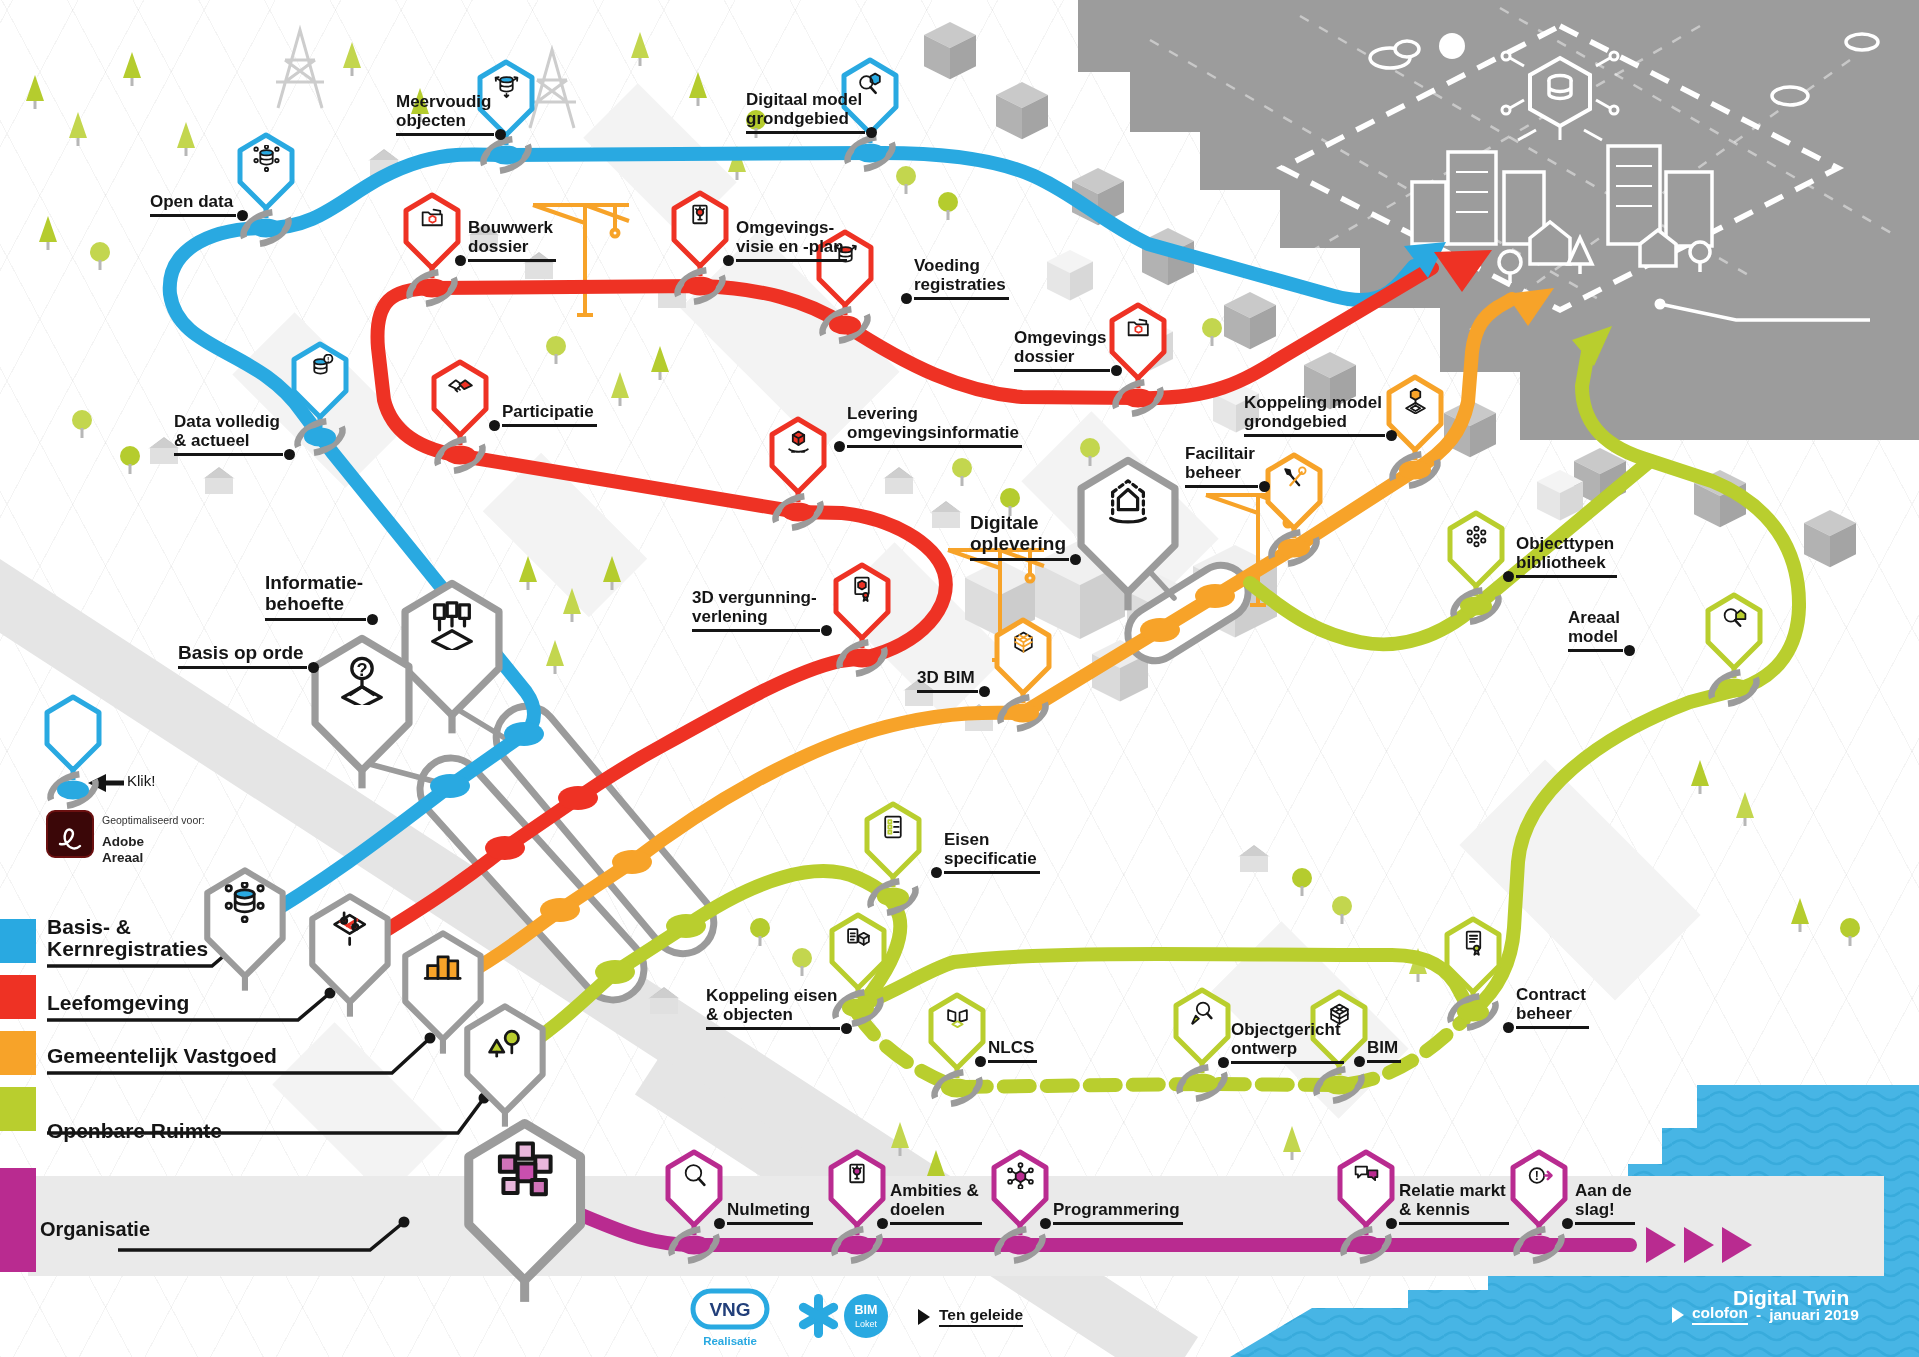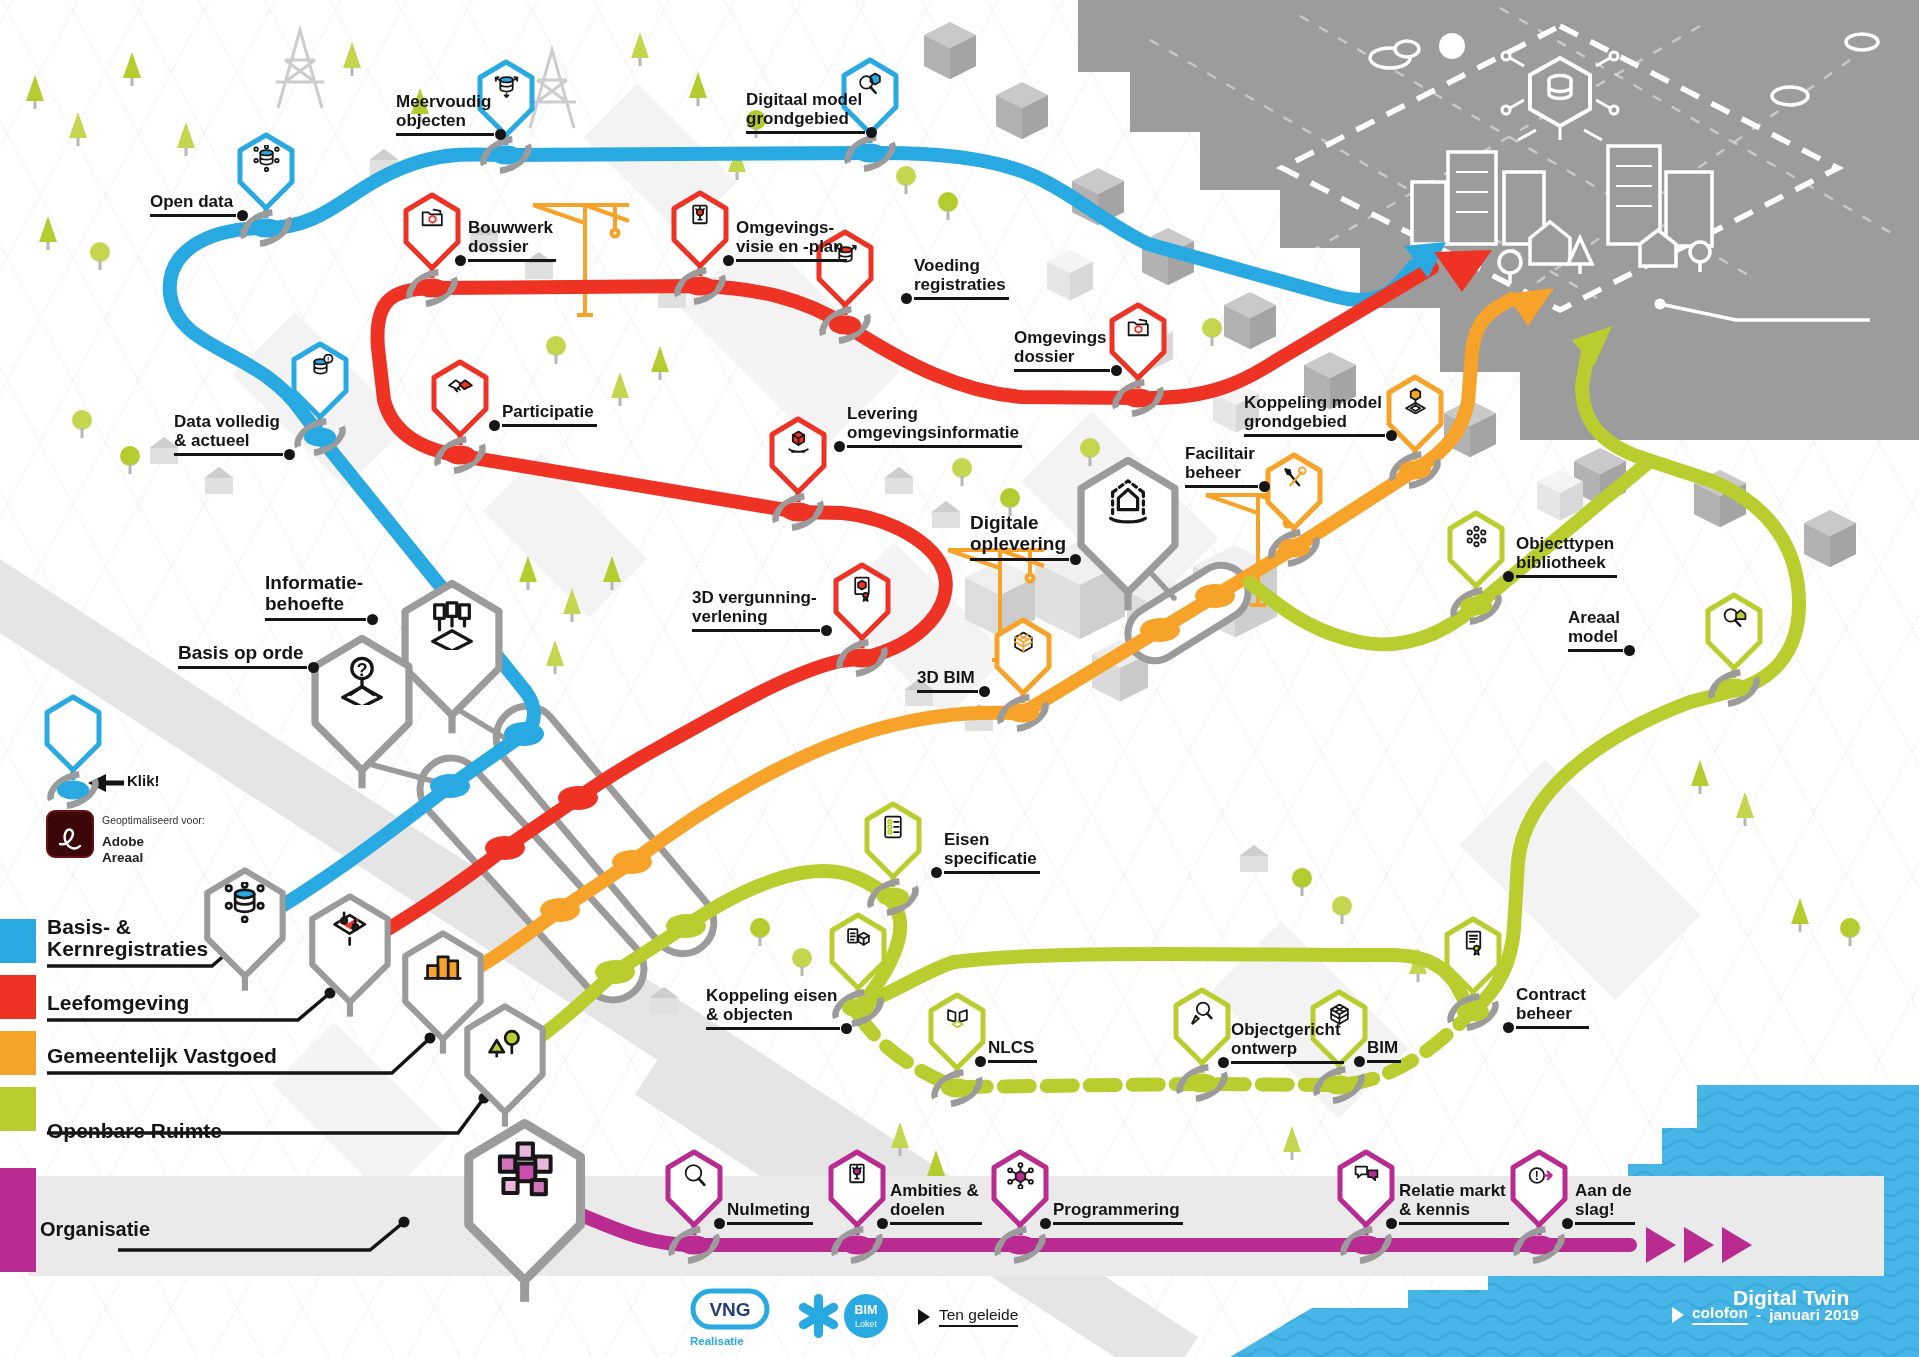--- a/index.html
+++ b/index.html
@@ -33,36 +33,36 @@
   .lbl.big{font-size:19px}
   .lbl.wh{color:#fff;border-color:#fff;font-size:21px}
   
   .sq{position:absolute;left:0;width:36px;height:44px;z-index:20}
   .msq{position:absolute;left:0;top:1168px;width:36px;height:104px;z-index:20}
   .leg{position:absolute;z-index:50;font-weight:700;font-size:21px;line-height:1.07;color:#151515;white-space:nowrap}
   .leg span{display:block}
   .org-lbl{position:absolute;left:40px;top:1218px;z-index:50;font-weight:700;font-size:20px;color:#151515}
   .title{position:absolute;left:40px;top:1284px;z-index:50;font-weight:700;font-size:41px;
          letter-spacing:-.5px;color:#29a9e1}
-  .klik{position:absolute;left:127px;top:772px;z-index:50;font-weight:700;font-size:15px;color:#151515}
+  .klik{position:absolute;left:127px;top:772px;z-index:50;font-weight:400;font-size:15px;color:#151515}
   .adobe{position:absolute;left:46px;top:810px;z-index:50}
   .adobe .opt{position:absolute;left:56px;top:4px;font-size:10.5px;color:#333;white-space:nowrap}
   .adobe .nm{position:absolute;left:56px;top:24px;font-weight:700;font-size:13.5px;line-height:1.2;color:#222}
   .adobe .nm span{display:block}
   
   .tri{display:inline-block;width:0;height:0;border-left:12px solid #111;
        border-top:8px solid transparent;border-bottom:8px solid transparent}
   .tg{position:absolute;left:918px;top:1306px;z-index:50;display:flex;align-items:center;gap:9px;
-      font-weight:400;font-size:15.5px;color:#151515}
+      font-weight:700;font-size:15.5px;color:#151515}
   .tg .txt{border-bottom:2.5px solid #151515;padding-bottom:1px}
   .colofon{position:absolute;left:1672px;top:1304px;z-index:50;display:flex;align-items:center;gap:8px;
       font-weight:700;font-size:15.5px;color:#fff}
   .colofon .tri{border-left-color:#fff}
   .colofon .txt{border-bottom:2.5px solid #fff;padding-bottom:1px}
-  .vng{position:absolute;left:690px;top:1288px;z-index:50;}
+  .vng{position:absolute;left:690px;top:1288px;z-index:50;text-align:center}
   .vng .sub{font-weight:700;font-size:11.5px;color:#29a9e1;margin-top:1px}
   .bimloket{position:absolute;left:793px;top:1290px;z-index:50}
   .dtl{position:absolute;left:1733px;top:1286px;z-index:50}
 </style>
 </head>
 <body>
 
 <div id="stage">
 
   <div class="patch" style="left:240px;top:320px;width:160px;height:160px"></div>

